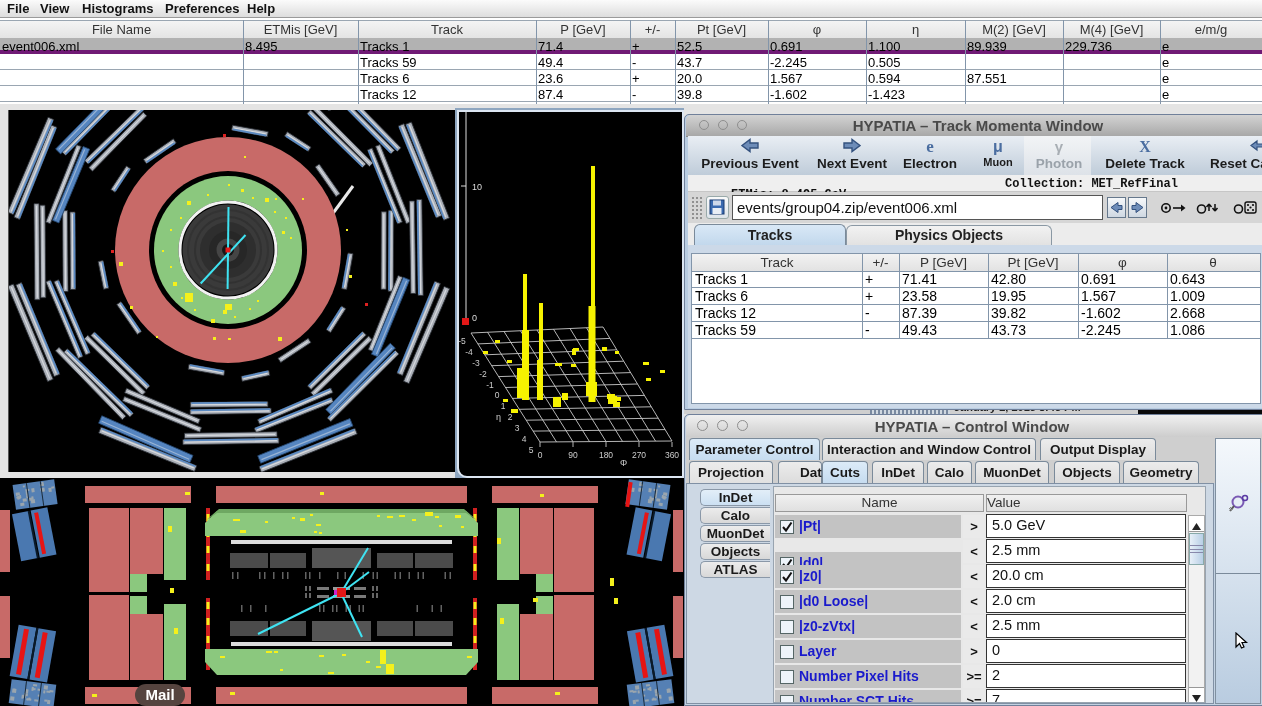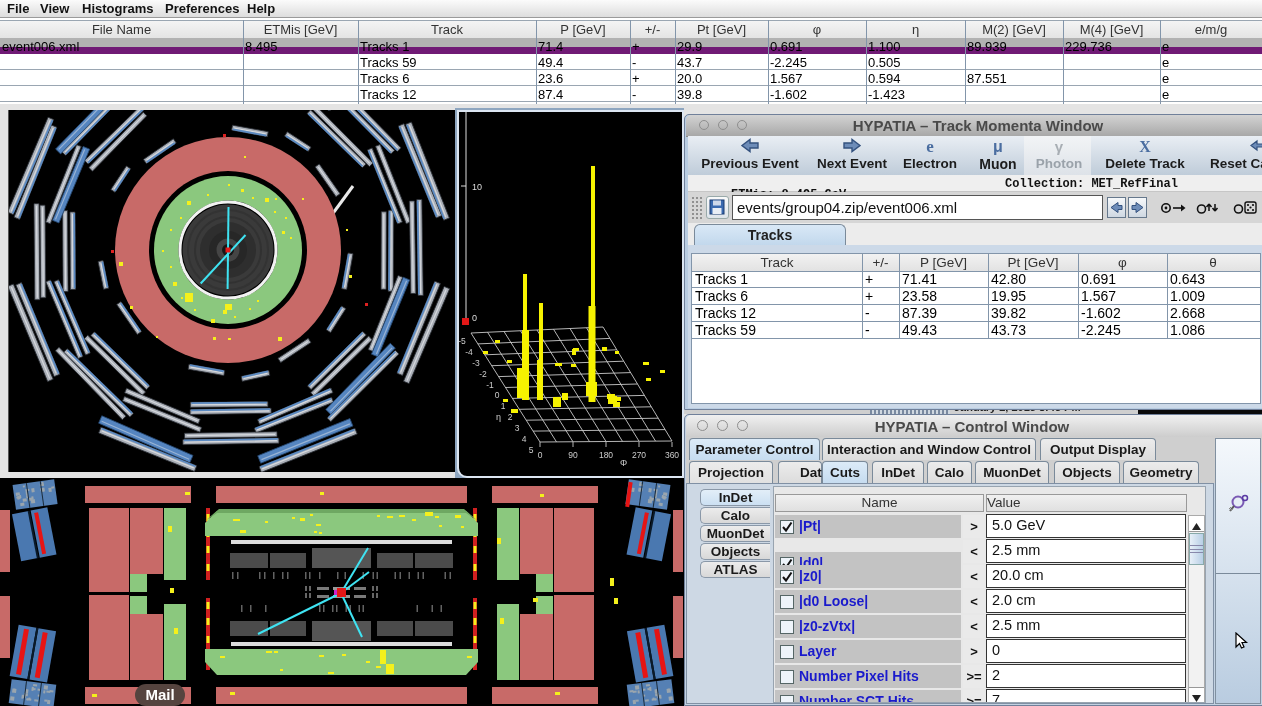--- a/index.html
+++ b/index.html
@@ -26,27 +26,27 @@
 <div class="hdr" style="left:358px;top:1px;width:178px;">Track</div>
 <div class="hdr" style="left:536px;top:1px;width:94px;">P [GeV]</div>
 <div class="hdr" style="left:630px;top:1px;width:45px;">+/-</div>
 <div class="hdr" style="left:675px;top:1px;width:93px;">Pt [GeV]</div>
 <div class="hdr" style="left:768px;top:1px;width:98px;">φ</div>
 <div class="hdr" style="left:866px;top:1px;width:99px;">η</div>
 <div class="hdr" style="left:965px;top:1px;width:98px;">M(2) [GeV]</div>
 <div class="hdr" style="left:1063px;top:1px;width:97px;">M(4) [GeV]</div>
 <div class="hdr" style="left:1160px;top:1px;width:102px;">e/m/g</div>
 </div>
-<div class="abs" style="left:0;top:20px;width:1262px;height:16px;box-sizing:border-box;background:#b2b2b2;border-bottom:7px solid #701a75;">
+<div class="abs" style="left:0;top:20px;width:1262px;height:16px;box-sizing:border-box;background:#b2b2b2;border-bottom:4px solid #701a75;">
 <div class="cell" style="left:2px;top:1px;width:240px;">event006.xml</div>
 <div class="cell" style="left:245px;top:1px;width:112px;">8.495</div>
 <div class="cell" style="left:360px;top:1px;width:175px;">Tracks 1</div>
 <div class="cell" style="left:538px;top:1px;width:91px;">71.4</div>
 <div class="cell" style="left:632px;top:1px;width:42px;">+</div>
-<div class="cell" style="left:677px;top:1px;width:90px;">29.9</div>
+<div class="cell" style="left:677px;top:1px;width:90px;">52.5</div>
 <div class="cell" style="left:770px;top:1px;width:95px;">0.691</div>
 <div class="cell" style="left:868px;top:1px;width:96px;">1.100</div>
 <div class="cell" style="left:967px;top:1px;width:95px;">89.939</div>
 <div class="cell" style="left:1065px;top:1px;width:94px;">229.736</div>
 <div class="cell" style="left:1162px;top:1px;width:99px;">e</div>
 </div>
 <div class="abs" style="left:0;top:36px;width:1262px;height:16px;box-sizing:border-box;background:#ffffff;border-bottom:1px solid #9aa6b2;">
 <div class="cell" style="left:360px;top:1px;width:175px;">Tracks 59</div>
 <div class="cell" style="left:538px;top:1px;width:91px;">49.4</div>
 <div class="cell" style="left:632px;top:1px;width:42px;">-</div>
@@ -789,21 +789,21 @@
           <polygon points="1,7.5 9,1.5 9,5 17,5 17,10 9,10 9,13.5" fill="#6d8cb8" stroke="#33517e" stroke-width="1.4"></polygon>
         </svg></div>
 <div class="abs" style="left:2px;top:20px;width:120px;text-align:center;font-size:13.5px;font-weight:bold;color:#1c1c1c;">Previous Event</div>
 <div class="abs" style="left:109px;top:2px;width:110px;height:16px;text-align:center;"><svg width="18" height="15">
           <polygon points="17,7.5 9,1.5 9,5 1,5 1,10 9,10 9,13.5" fill="#6d8cb8" stroke="#33517e" stroke-width="1.4"></polygon>
         </svg></div>
 <div class="abs" style="left:104px;top:20px;width:120px;text-align:center;font-size:13.5px;font-weight:bold;color:#1c1c1c;">Next Event</div>
 <div class="abs" style="left:187px;top:2px;width:110px;height:16px;text-align:center;"><span style="font-family:'Liberation Serif',serif;font-size:17px;font-weight:bold;color:#4a6da0;line-height:14px;">e</span></div>
 <div class="abs" style="left:182px;top:20px;width:120px;text-align:center;font-size:13.5px;font-weight:bold;color:#1c1c1c;">Electron</div>
 <div class="abs" style="left:255px;top:2px;width:110px;height:16px;text-align:center;"><span style="font-size:16px;font-weight:bold;color:#4a6da0;line-height:14px;">μ</span></div>
-<div class="abs" style="left:250px;top:20px;width:120px;text-align:center;font-size:14px;font-weight:bold;color:#1c1c1c;">Muon</div>
+<div class="abs" style="left:250px;top:20px;width:120px;text-align:center;font-size:11px;font-weight:bold;color:#1c1c1c;">Muon</div>
 <div class="abs" style="left:316px;top:2px;width:110px;height:16px;text-align:center;"><span style="font-size:15px;font-weight:bold;color:#a8aeb4;line-height:14px;">γ</span></div>
 <div class="abs" style="left:311px;top:20px;width:120px;text-align:center;font-size:13.5px;font-weight:bold;color:#9aa2aa;">Photon</div>
 <div class="abs" style="left:402px;top:2px;width:110px;height:16px;text-align:center;"><span style="font-family:'Liberation Serif',serif;font-size:16px;font-weight:bold;color:#4a6da0;line-height:14px;">X</span></div>
 <div class="abs" style="left:397px;top:20px;width:120px;text-align:center;font-size:13.5px;font-weight:bold;color:#1c1c1c;">Delete Track</div>
 <div class="abs" style="left:552px;top:2px;width:40px;height:16px;text-align:center;"><svg width="20" height="15">
           <polygon points="1,7.5 7,3 7,6 13,6 13,3 19,7.5 13,12 13,9 7,9 7,12" fill="#6d8cb8" stroke="#33517e" stroke-width="1.2"></polygon>
         </svg></div>
 <div class="abs" style="left:522px;top:20px;width:80px;font-size:13.5px;font-weight:bold;color:#1c1c1c;">Reset Car</div>
 </div>
 <div class="abs" style="left:3px;top:60px;width:578px;height:16px;background:#efefef;border-bottom:1px solid #c6c6c6;font-family:'Liberation Mono',monospace;font-weight:bold;font-size:12px;color:#111;">
@@ -841,20 +841,21 @@
           <rect x="12" y="2" width="11" height="11" rx="2" fill="none" stroke="#111" stroke-width="1.4"></rect>
           <circle cx="15" cy="5" r="1.1" fill="#111"></circle>
           <circle cx="20" cy="5" r="1.1" fill="#111"></circle>
           <circle cx="17.5" cy="7.5" r="1.1" fill="#111"></circle>
           <circle cx="15" cy="10" r="1.1" fill="#111"></circle>
           <circle cx="20" cy="10" r="1.1" fill="#111"></circle>
         </svg></div>
 </div>
 <div class="abs" style="left:3px;top:108px;width:578px;height:22px;background:#ececec;">
 <div class="abs" style="left:6px;top:1px;width:152px;height:21px;background:linear-gradient(#d9e8f6,#c2d8ec);border:1px solid #7a8a9a;border-bottom:none;border-radius:6px 6px 0 0;box-sizing:border-box;text-align:center;font-size:14px;font-weight:bold;color:#222;line-height:20px;">Tracks</div>
+<div class="abs" style="left:158px;top:2px;width:206px;height:20px;background:linear-gradient(#f2f2f2,#e2e2e2);border:1px solid #8a98a4;border-bottom:none;border-radius:6px 6px 0 0;box-sizing:border-box;text-align:center;font-size:14px;font-weight:bold;color:#222;line-height:19px;">Physics Objects</div>
 </div>
 <div class="abs" style="left:3px;top:130px;width:578px;height:163px;background:#ccd9e8;">
 <div class="abs" style="left:3px;top:8px;width:570px;height:151px;background:#fff;border:1px solid #8295aa;box-sizing:border-box;">
 <div class="abs" style="left:0;top:0;width:568px;height:17px;background:linear-gradient(#f2f2f2,#e2e2e2);border-bottom:1px solid #8295aa;">
 <div class="hdr" style="left:0px;top:1px;width:170px;font-size:13.5px;">Track</div>
 <div class="hdr" style="left:170px;top:1px;width:37px;font-size:13.5px;">+/-</div>
 <div class="hdr" style="left:207px;top:1px;width:89px;font-size:13.5px;">P [GeV]</div>
 <div class="hdr" style="left:296px;top:1px;width:90px;font-size:13.5px;">Pt [GeV]</div>
 <div class="hdr" style="left:386px;top:1px;width:89px;font-size:13.5px;">φ</div>
 <div class="hdr" style="left:475px;top:1px;width:92px;font-size:13.5px;">θ</div>

